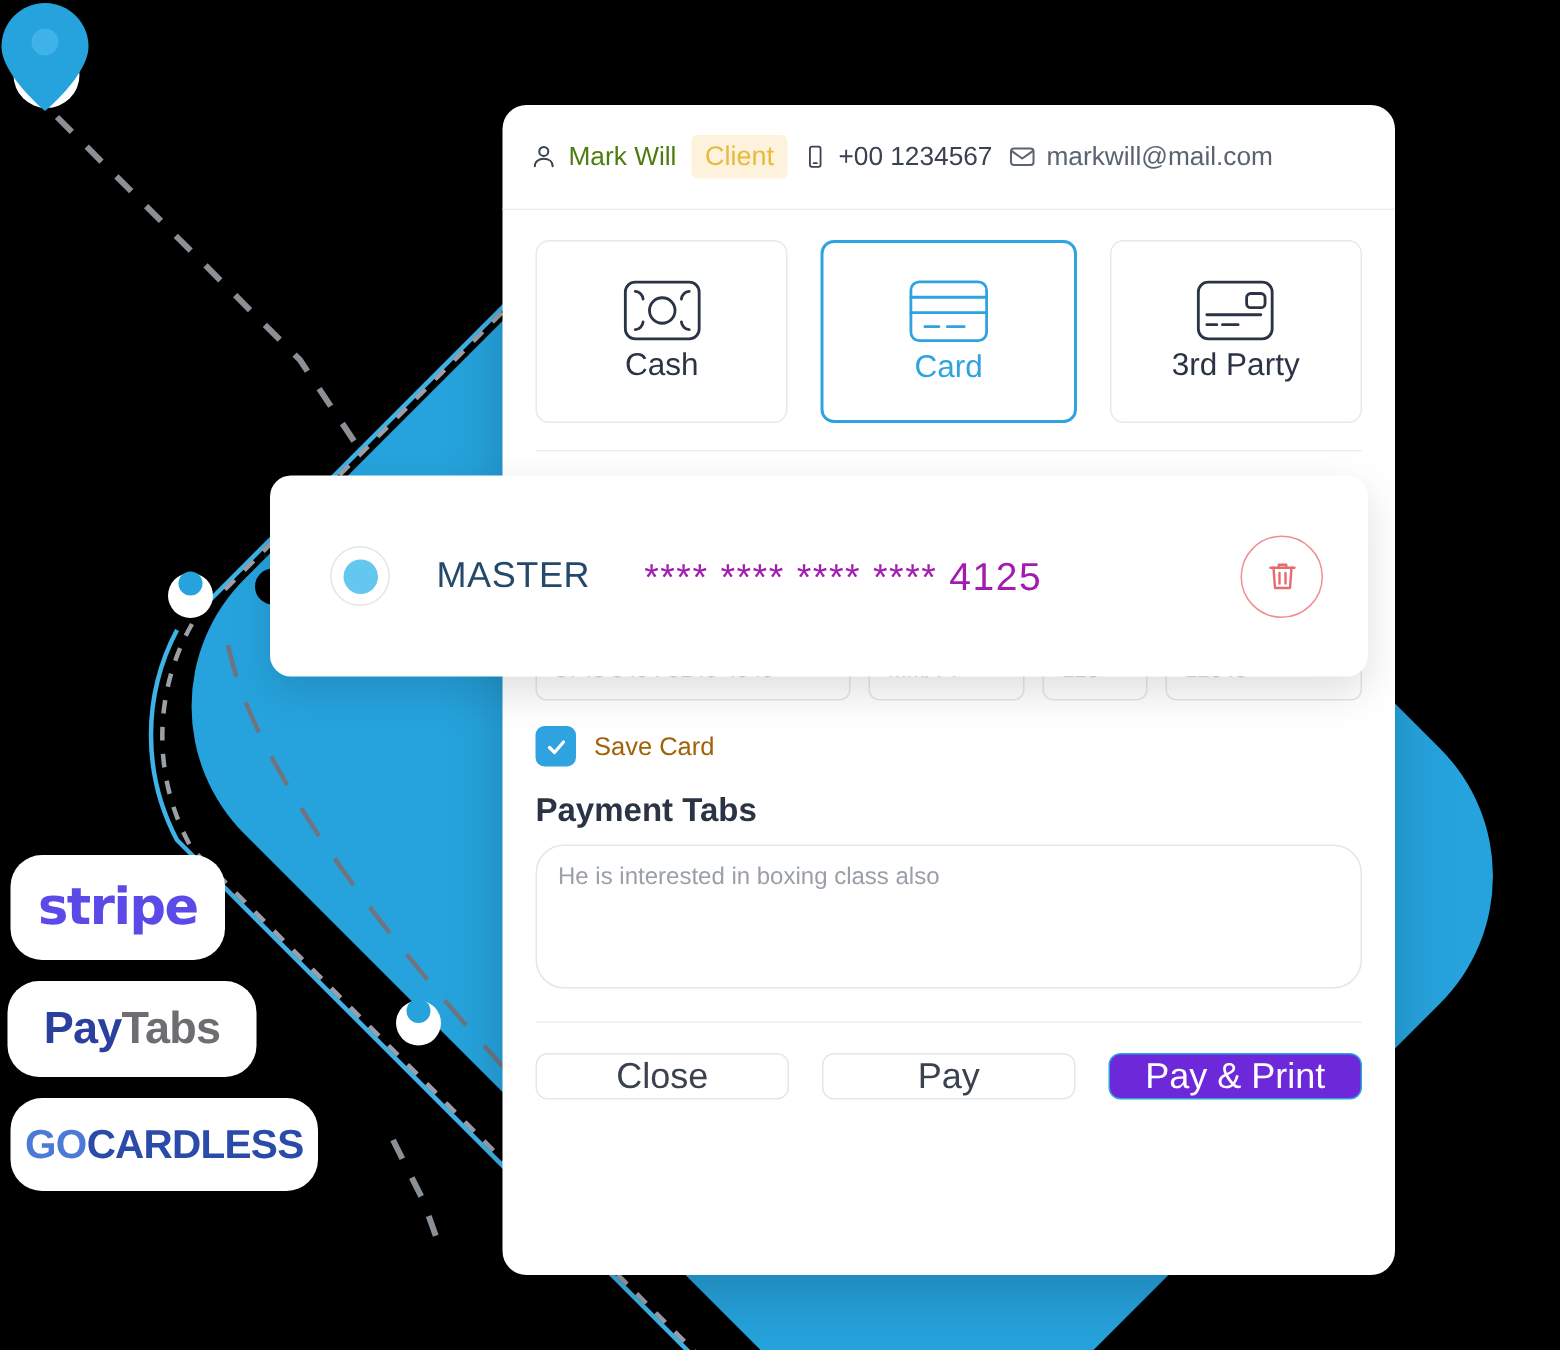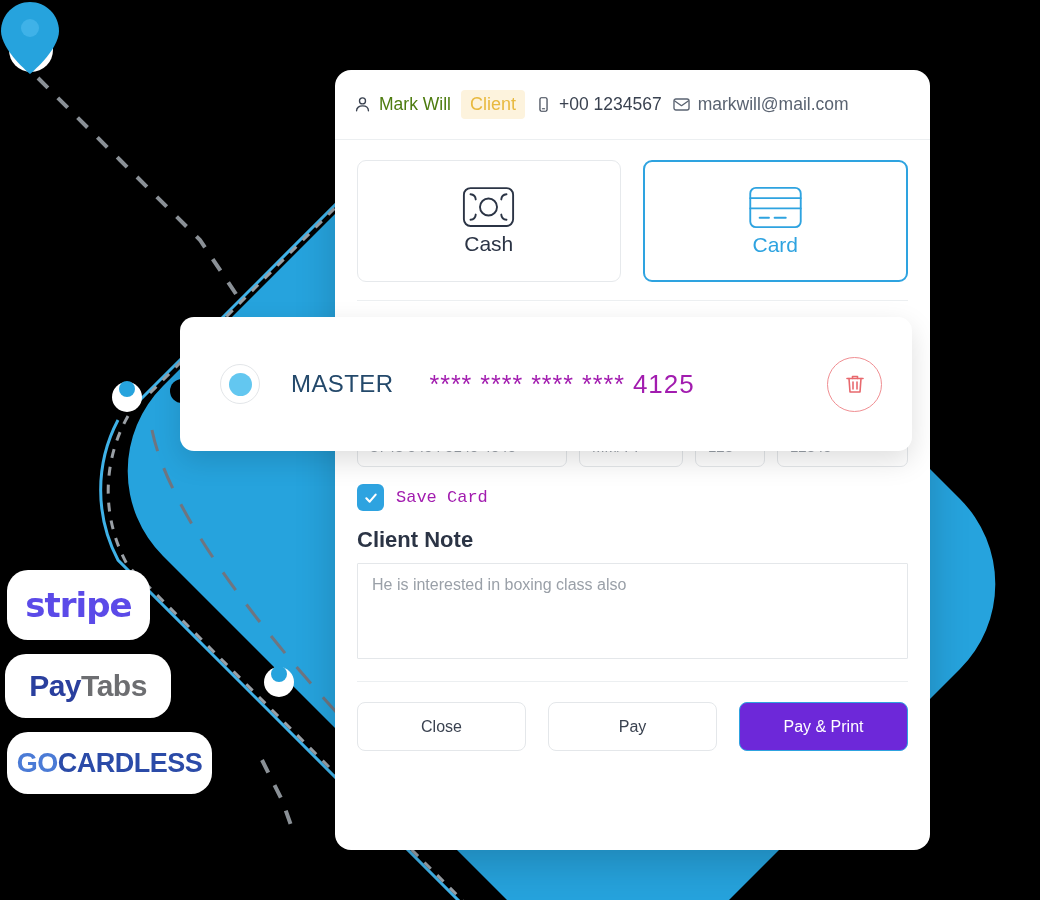--- a/index.html
+++ b/index.html
@@ -104,55 +104,55 @@
   .savecard {
     display:flex; align-items:center; gap:12px;
     padding:0 22px; margin-top:17px;
   }
   .chk {
     width:27px; height:27px; border-radius:6px;
     background:#2ea3e0;
     display:flex; align-items:center; justify-content:center;
     flex:none; cursor:pointer;
   }
-  .savecard-label { font-size:17px; color:#a21caf;font-family:Liberation Mono, monospace; }
+  .savecard-label { font-size:17px; color:#a16207; }
 
   
   .note-title {
     padding:0 22px; margin-top:16px;
     font-size:22px; color:#2b3445; font-weight:700;
   }
   .note-box {
     margin:10px 22px 0 22px;
     height:96px;
     border:1px solid #e4e7ea;
-    border-radius:1px;
+    border-radius:19px;
     background:#fff;
     padding:11px 14px;
     font-size:16px;
     color:#9aa0a8;
     line-height:1.3;
     cursor:text;
   }
 
   .divider2 {
     height:1px; background:#eceff1;
     margin:22px 22px 0 22px;
   }
 
   
   .footer {
     display:flex; gap:22px;
     padding:20px 22px 0 22px;
   }
   .btn {
-    flex:1; height:49px;
+    flex:1; height:31px;
     border-radius:8px;
     display:flex; align-items:center; justify-content:center;
-    font-size:16px;
+    font-size:24px;
     cursor:pointer;
     white-space:nowrap;
   }
   .btn-ghost {
     border:1px solid #e4e7ea; background:#fff; color:#3a4250;
   }
   .btn-primary {
     background:#6d28d9; color:#fff; border:1px solid #2ea3e0;
   }
 
@@ -358,20 +358,32 @@
           <rect x="2" y="2" width="54" height="42" rx="6"></rect>
           <line x1="2" y1="13" x2="56" y2="13"></line>
           <line x1="2" y1="24" x2="56" y2="24"></line>
           <line x1="12" y1="34" x2="22" y2="34"></line>
           <line x1="28" y1="34" x2="40" y2="34"></line>
         </svg>
       </span>
       <span class="tab-label">Card</span>
     </div>
 
+    <div class="tab">
+      <span class="ico">
+        <svg width="53" height="42" viewBox="0 0 56 44" fill="none" stroke="#2b3445" stroke-width="2" stroke-linecap="round" stroke-linejoin="round">
+          <rect x="2" y="2" width="52" height="40" rx="7"></rect>
+          <rect x="36" y="10" width="13" height="10" rx="3"></rect>
+          <line x1="8" y1="25" x2="46" y2="25"></line>
+          <line x1="8" y1="32" x2="15" y2="32"></line>
+          <line x1="19" y1="32" x2="30" y2="32"></line>
+        </svg>
+      </span>
+      <span class="tab-label">3rd Party</span>
+    </div>
   </div>
 
   <div class="divider"></div>
 
   <div class="cards-area"></div>
 
   <div class="fields">
     <div class="inp inp-card">8748 5454 5145 4545</div>
     <div class="inp inp-exp">MM/YY</div>
     <div class="inp inp-cvv">123</div>
@@ -380,21 +392,21 @@
 
   <div class="savecard">
     <span class="chk">
       <svg width="16" height="16" viewBox="0 0 24 24" fill="none" stroke="#ffffff" stroke-width="3.2" stroke-linecap="round" stroke-linejoin="round">
         <path d="M5 12.5 L10 17.5 L19 7"></path>
       </svg>
     </span>
     <span class="savecard-label">Save Card</span>
   </div>
 
-  <div class="note-title">Client Note</div>
+  <div class="note-title">Payment Tabs</div>
   <div class="note-box">He is interested in boxing class also</div>
 
   <div class="divider2"></div>
 
   <div class="footer">
     <div class="btn btn-ghost">Close</div>
     <div class="btn btn-ghost">Pay</div>
     <div class="btn btn-primary">Pay &amp; Print</div>
   </div>
 </div>

